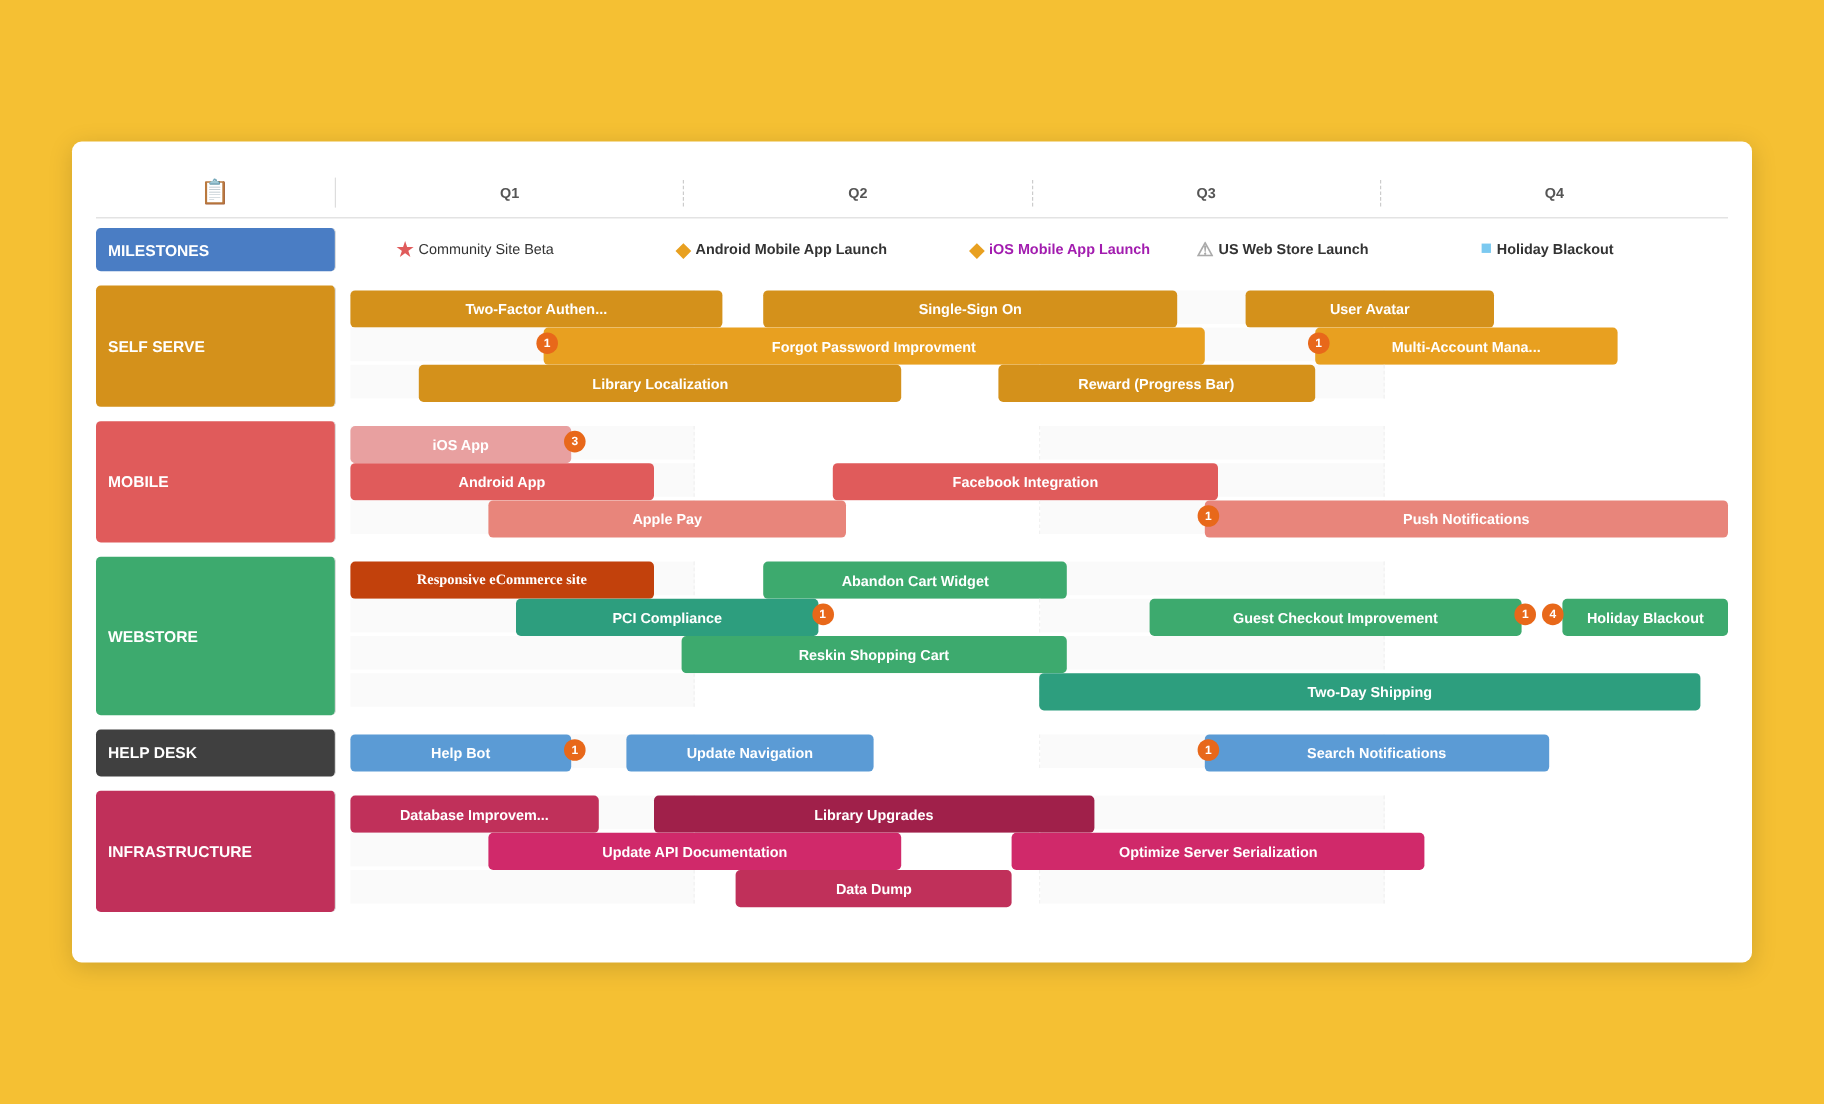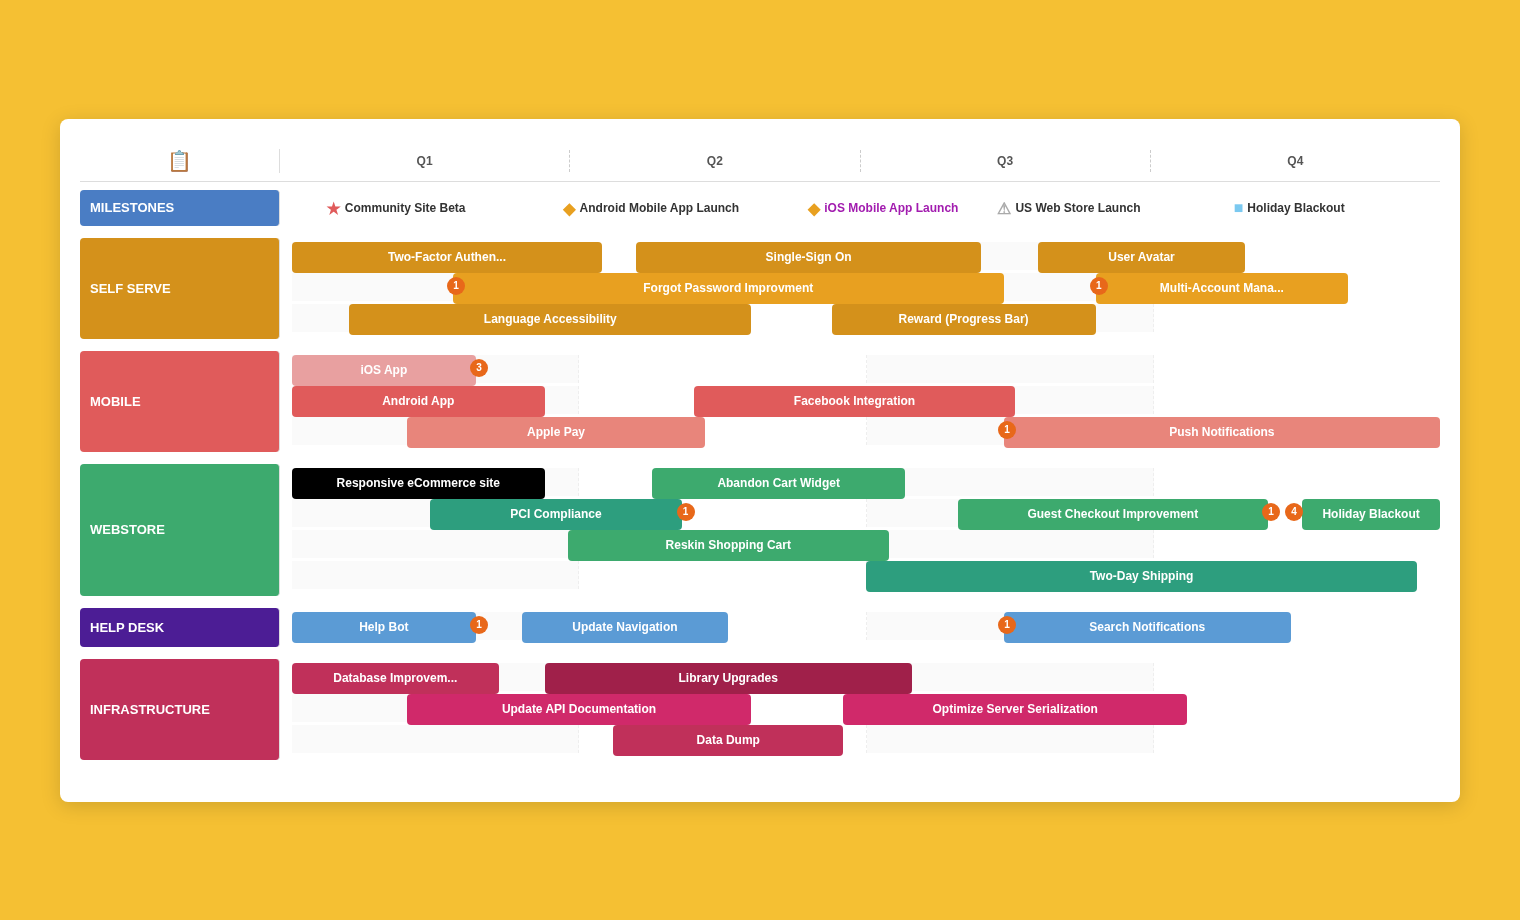--- a/index.html
+++ b/index.html
@@ -168,21 +168,21 @@
     </div>
 
     <div class="milestone-row">
       <div class="milestone-label-col" style="background:#4A7DC4; color:white; font-weight:bold; font-size:13px; display:flex; align-items:center; padding:6px 10px; border-radius:4px; margin-right:0; height:36px;">
         <span>MILESTONES</span>
       </div>
       <div class="milestones-area">
 
       <div class="milestone-item" style="left: 10%; top: 50%; transform: translate(-50%, -50%);">
             <span class="milestone-icon" style="color:#E05B5B">★</span>
-            <span style="font-size:12px; font-weight:bold; color:#333;">Community Site Beta</span>
+            <span style="font-size:12px; font-weight:normal; color:#333;">Community Site Beta</span>
           </div>
           <div class="milestone-item" style="left: 32%; top: 50%; transform: translate(-50%, -50%);">
             <span class="milestone-icon" style="color:#E8A020">◆</span>
             <span style="font-size:12px; font-weight:bold; color:#333;">Android Mobile App Launch</span>
           </div>
           <div class="milestone-item" style="left: 52%; top: 50%; transform: translate(-50%, -50%);">
             <span class="milestone-icon" style="color:#E8A020">◆</span>
             <span style="font-size:12px; font-weight:bold; color:#a21caf;">iOS Mobile App Launch</span>
           </div>
           <div class="milestone-item" style="left: 68%; top: 50%; transform: translate(-50%, -50%);">
@@ -225,21 +225,21 @@
               <div class="bar" style="left: 70%; width: 22%; background: rgb(232, 160, 32);">Multi-Account Mana...</div>
               <span class="badge" style="left: 69.5%;">1</span>
             </div>
             <div class="bar-row">
               <div style="position: absolute; inset: 0px; display: flex; pointer-events: none;">
                 <div style="flex: 1 1 0%; border-right: 1px dashed rgb(238, 238, 238); background: rgb(250, 250, 250);"></div>
                 <div style="flex: 1 1 0%; border-right: 1px dashed rgb(238, 238, 238); background: white;"></div>
                 <div style="flex: 1 1 0%; border-right: 1px dashed rgb(238, 238, 238); background: rgb(250, 250, 250);"></div>
                 <div style="flex: 1 1 0%; border-right: none; background: white;"></div>
               </div>
-              <div class="bar" style="left: 5%; width: 35%; background: rgb(212, 145, 27);">Language Accessibility</div>
+              <div class="bar" style="left: 5%; width: 35%; background: rgb(212, 145, 27);">Library Localization</div>
               <div class="bar" style="left: 47%; width: 23%; background: rgb(212, 145, 27);">Reward (Progress Bar)</div>
             </div>
           </div>
         </div>
         <div class="section-divider"></div>
         <div class="section">
           <div class="section-label" style="background: rgb(224, 91, 91);">MOBILE</div>
           <div class="section-bars">
             <div class="bar-row">
               <div style="position: absolute; inset: 0px; display: flex; pointer-events: none;">
@@ -278,22 +278,22 @@
         <div class="section">
           <div class="section-label" style="background: rgb(61, 170, 110);">WEBSTORE</div>
           <div class="section-bars">
             <div class="bar-row">
               <div style="position: absolute; inset: 0px; display: flex; pointer-events: none;">
                 <div style="flex: 1 1 0%; border-right: 1px dashed rgb(238, 238, 238); background: rgb(250, 250, 250);"></div>
                 <div style="flex: 1 1 0%; border-right: 1px dashed rgb(238, 238, 238); background: white;"></div>
                 <div style="flex: 1 1 0%; border-right: 1px dashed rgb(238, 238, 238); background: rgb(250, 250, 250);"></div>
                 <div style="flex: 1 1 0%; border-right: none; background: white;"></div>
               </div>
-              <div class="bar" style="left: 0%; width: 22%; background: #000000;">Responsive eCommerce site</div>
-              <div class="bar" style="left: 30%; width: 22%; background: rgb(61, 170, 110); margin-left: 16px;">Abandon Cart Widget</div>
+              <div class="bar" style="left: 0%; width: 22%; background: #c2410c; font-family: Liberation Serif, serif;">Responsive eCommerce site</div>
+              <div class="bar" style="left: 30%; width: 22%; background: rgb(61, 170, 110);">Abandon Cart Widget</div>
             </div>
             <div class="bar-row">
               <div style="position: absolute; inset: 0px; display: flex; pointer-events: none;">
                 <div style="flex: 1 1 0%; border-right: 1px dashed rgb(238, 238, 238); background: rgb(250, 250, 250);"></div>
                 <div style="flex: 1 1 0%; border-right: 1px dashed rgb(238, 238, 238); background: white;"></div>
                 <div style="flex: 1 1 0%; border-right: 1px dashed rgb(238, 238, 238); background: rgb(250, 250, 250);"></div>
                 <div style="flex: 1 1 0%; border-right: none; background: white;"></div>
               </div>
               <div class="bar" style="left: 12%; width: 22%; background: rgb(45, 158, 126);">PCI Compliance</div>
               <span class="badge" style="left: 33.5%;">1</span>
@@ -317,21 +317,21 @@
                 <div style="flex: 1 1 0%; border-right: 1px dashed rgb(238, 238, 238); background: white;"></div>
                 <div style="flex: 1 1 0%; border-right: 1px dashed rgb(238, 238, 238); background: rgb(250, 250, 250);"></div>
                 <div style="flex: 1 1 0%; border-right: none; background: white;"></div>
               </div>
               <div class="bar" style="left: 50%; width: 48%; background: rgb(45, 158, 126);">Two-Day Shipping</div>
             </div>
           </div>
         </div>
         <div class="section-divider"></div>
         <div class="section">
-          <div class="section-label" style="background: #4c1d95;">HELP DESK</div>
+          <div class="section-label" style="background: #404040;">HELP DESK</div>
           <div class="section-bars">
             <div class="bar-row">
               <div style="position: absolute; inset: 0px; display: flex; pointer-events: none;">
                 <div style="flex: 1 1 0%; border-right: 1px dashed rgb(238, 238, 238); background: rgb(250, 250, 250);"></div>
                 <div style="flex: 1 1 0%; border-right: 1px dashed rgb(238, 238, 238); background: white;"></div>
                 <div style="flex: 1 1 0%; border-right: 1px dashed rgb(238, 238, 238); background: rgb(250, 250, 250);"></div>
                 <div style="flex: 1 1 0%; border-right: none; background: white;"></div>
               </div>
               <div class="bar" style="left: 0%; width: 16%; background: rgb(91, 155, 213);">Help Bot</div>
               <span class="badge" style="left: 15.5%;">1</span>

